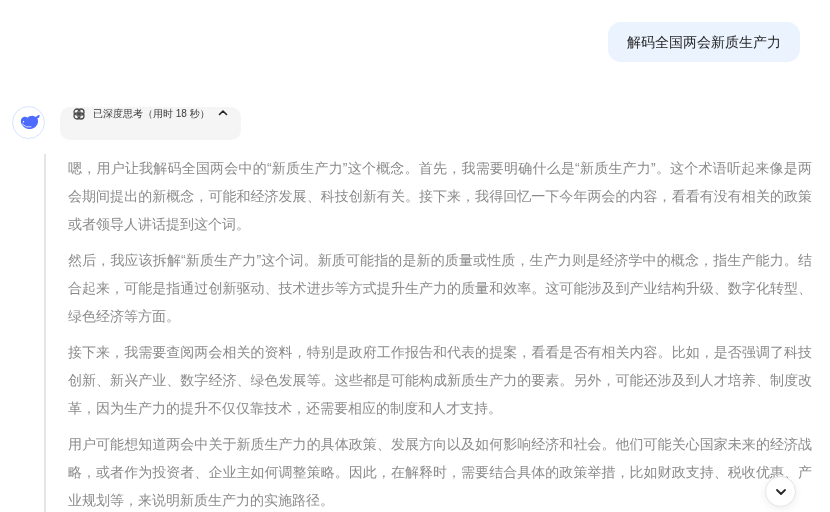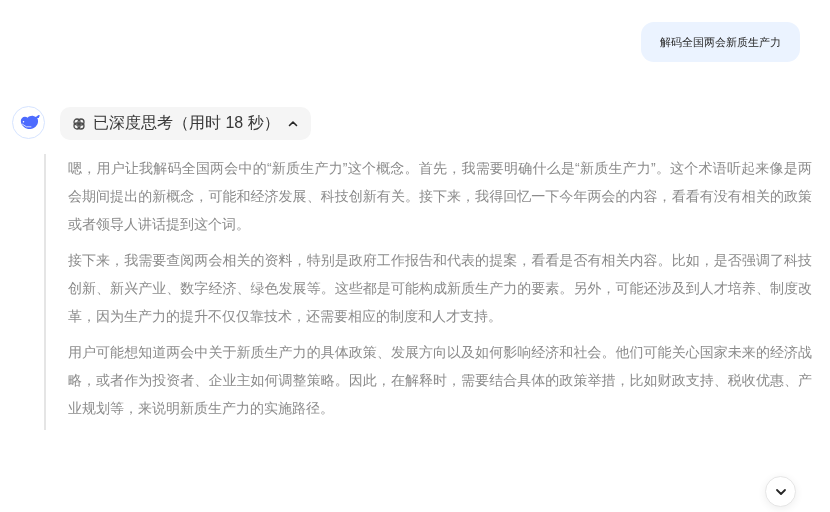--- a/index.html
+++ b/index.html
@@ -14,21 +14,21 @@
   }
   .user-bubble {
     position: absolute;
     top: 22px;
     right: 30px;
     height: 40px;
     line-height: 40px;
     padding: 0 19px;
     background: #ebf3ff;
     border-radius: 13px;
-    font-size: 11px;
+    font-size: 14px;
     color: #262626;
     white-space: nowrap;
   }
   .avatar {
     position: absolute;
     left: 12px;
     top: 106px;
     width: 33px;
     height: 33px;
     border-radius: 50%;
@@ -41,23 +41,23 @@
   .think-toggle {
     position: absolute;
     left: 60px;
     top: 107px;
     height: 33px;
     padding: 0 12px;
     background: #f5f5f5;
     border: none;
     border-radius: 10px;
     display: flex;
-    align-items: center;
+    align-items: flex-start;
     gap: 7px;
-    font-size: 16px;
+    font-size: 10px;
     color: #383838;
     font-family: inherit;
     cursor: pointer;
   }
   .think-toggle .icon { display: flex; align-items: center; }
   .thinking-block {
     position: absolute;
     left: 44px;
     top: 154px;
     right: 18px;
@@ -118,20 +118,21 @@
     <span>已深度思考（用时 18 秒）</span>
     <span class="icon">
       <svg width="12" height="12" viewBox="0 0 12 12" fill="none" stroke="#262626" stroke-width="1.6" stroke-linecap="round" stroke-linejoin="round">
         <path d="M2.5 7.5 L6 4 L9.5 7.5"></path>
       </svg>
     </span>
   </button>
 
   <div class="thinking-block">
     <p>嗯，用户让我解码全国两会中的“新质生产力”这个概念。首先，我需要明确什么是“新质生产力”。这个术语听起来像是两会期间提出的新概念，可能和经济发展、科技创新有关。接下来，我得回忆一下今年两会的内容，看看有没有相关的政策或者领导人讲话提到这个词。</p>
+    <p>然后，我应该拆解“新质生产力”这个词。新质可能指的是新的质量或性质，生产力则是经济学中的概念，指生产能力。结合起来，可能是指通过创新驱动、技术进步等方式提升生产力的质量和效率。这可能涉及到产业结构升级、数字化转型、绿色经济等方面。</p>
     <p>接下来，我需要查阅两会相关的资料，特别是政府工作报告和代表的提案，看看是否有相关内容。比如，是否强调了科技创新、新兴产业、数字经济、绿色发展等。这些都是可能构成新质生产力的要素。另外，可能还涉及到人才培养、制度改革，因为生产力的提升不仅仅靠技术，还需要相应的制度和人才支持。</p>
     <p>用户可能想知道两会中关于新质生产力的具体政策、发展方向以及如何影响经济和社会。他们可能关心国家未来的经济战略，或者作为投资者、企业主如何调整策略。因此，在解释时，需要结合具体的政策举措，比如财政支持、税收优惠、产业规划等，来说明新质生产力的实施路径。</p>
   </div>
 
   <button class="scroll-btn">
     <span style="display:flex;">
       <svg width="16" height="16" viewBox="0 0 16 16" fill="none" stroke="#262626" stroke-width="1.8" stroke-linecap="round" stroke-linejoin="round">
         <path d="M4 6 L8 10 L12 6"></path>
       </svg>
     </span>

